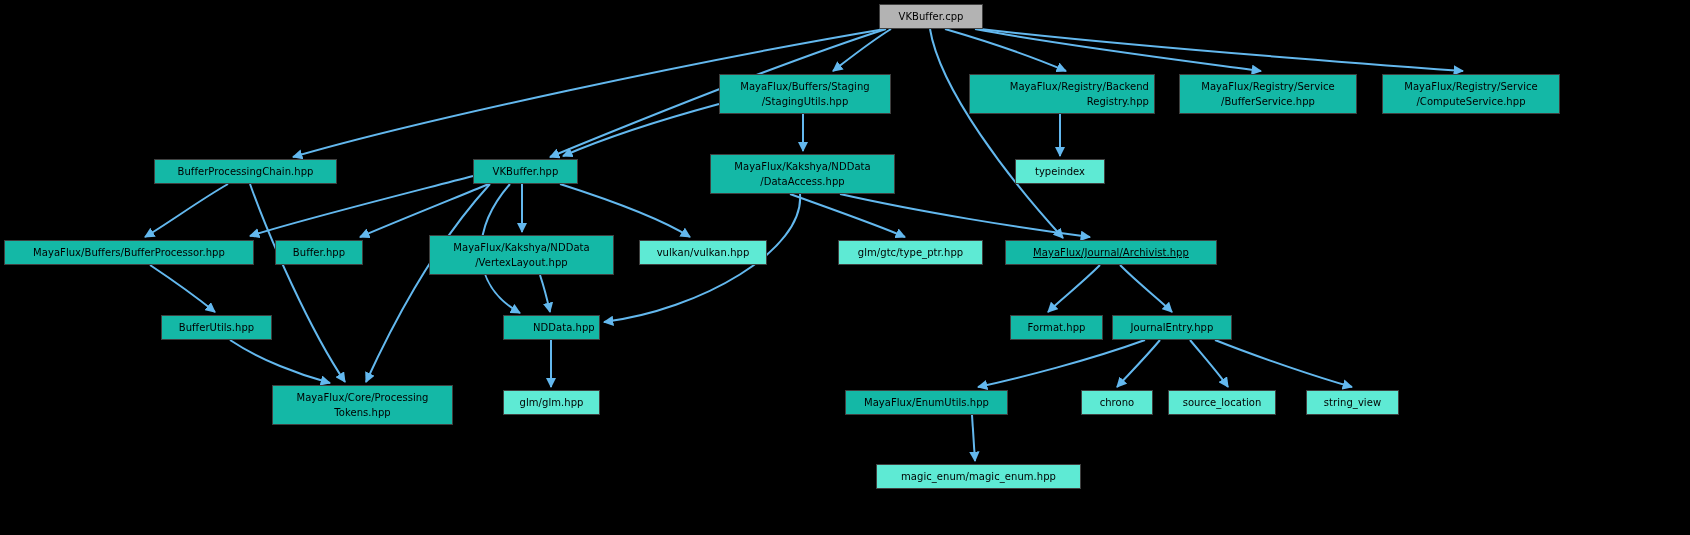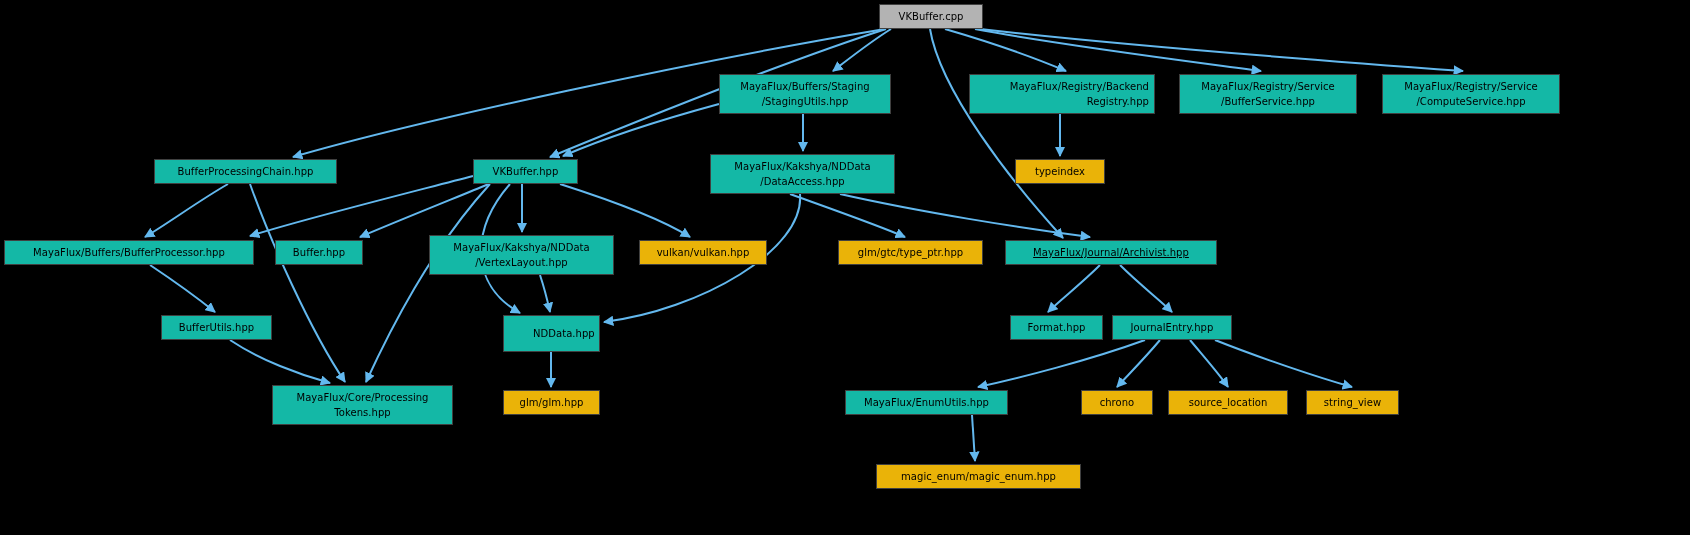--- a/index.html
+++ b/index.html
@@ -32,21 +32,21 @@
     font-size: 10px;
     line-height: 15px;
     color: #000000;
     white-space: pre-line;
     letter-spacing: 0.05px;
   }
   .node-box.hdr {
     background: #14b8a6;
   }
   .node-box.sys {
-    background: #eab308;
+    background: #5eead4;
   }
   .node-box.root {
     background: #b3b3b3;
   }
   .node-label {
     display: block;
     width: 100%;
     padding: 0 5px;
     box-sizing: border-box;
   }
@@ -112,25 +112,25 @@
 /DataAccess.hpp</span></div>
       <div class="node-box sys" style="left: 1015px; top: 159px; width: 90px; height: 25px;"><span class="node-label">typeindex</span></div>
       <div class="node-box hdr" style="left: 4px; top: 240px; width: 250px; height: 25px;"><span class="node-label">MayaFlux/Buffers/BufferProcessor.hpp</span></div>
       <div class="node-box hdr" style="left: 275px; top: 240px; width: 88px; height: 25px;"><span class="node-label">Buffer.hpp</span></div>
       <div class="node-box hdr" style="left: 429px; top: 235px; width: 185px; height: 40px;"><span class="node-label">MayaFlux/Kakshya/NDData
 /VertexLayout.hpp</span></div>
       <div class="node-box sys" style="left: 639px; top: 240px; width: 128px; height: 25px;"><span class="node-label">vulkan/vulkan.hpp</span></div>
       <div class="node-box sys" style="left: 838px; top: 240px; width: 145px; height: 25px;"><span class="node-label">glm/gtc/type_ptr.hpp</span></div>
       <div class="node-box hdr" style="left: 1005px; top: 240px; width: 212px; height: 25px; text-decoration: underline;"><span class="node-label">MayaFlux/Journal/Archivist.hpp</span></div>
       <div class="node-box hdr" style="left: 161px; top: 315px; width: 111px; height: 25px;"><span class="node-label">BufferUtils.hpp</span></div>
-      <div class="node-box hdr" style="left: 503px; top: 315px; width: 97px; height: 37px; padding-left: 24px;"><span class="node-label">NDData.hpp</span></div>
+      <div class="node-box hdr" style="left: 503px; top: 315px; width: 97px; height: 25px; padding-left: 24px;"><span class="node-label">NDData.hpp</span></div>
       <div class="node-box hdr" style="left: 1002px; top: 315px; width: 93px; height: 25px; margin-left: 8px;"><span class="node-label">Format.hpp</span></div>
       <div class="node-box hdr" style="left: 1112px; top: 315px; width: 120px; height: 25px;"><span class="node-label">JournalEntry.hpp</span></div>
       <div class="node-box hdr" style="left: 272px; top: 385px; width: 181px; height: 40px;"><span class="node-label">MayaFlux/Core/Processing
 Tokens.hpp</span></div>
       <div class="node-box sys" style="left: 503px; top: 390px; width: 97px; height: 25px;"><span class="node-label">glm/glm.hpp</span></div>
       <div class="node-box hdr" style="left: 845px; top: 390px; width: 163px; height: 25px;"><span class="node-label">MayaFlux/EnumUtils.hpp</span></div>
       <div class="node-box sys" style="left: 1081px; top: 390px; width: 72px; height: 25px;"><span class="node-label">chrono</span></div>
-      <div class="node-box sys" style="left: 1168px; top: 390px; width: 120px; height: 25px;"><span class="node-label">source_location</span></div>
+      <div class="node-box sys" style="left: 1168px; top: 390px; width: 108px; height: 25px;"><span class="node-label">source_location</span></div>
       <div class="node-box sys" style="left: 1306px; top: 390px; width: 93px; height: 25px;"><span class="node-label">string_view</span></div>
       <div class="node-box sys" style="left: 876px; top: 464px; width: 205px; height: 25px;"><span class="node-label">magic_enum/magic_enum.hpp</span></div>
     </div>
 </div>
 
 </body></html>

